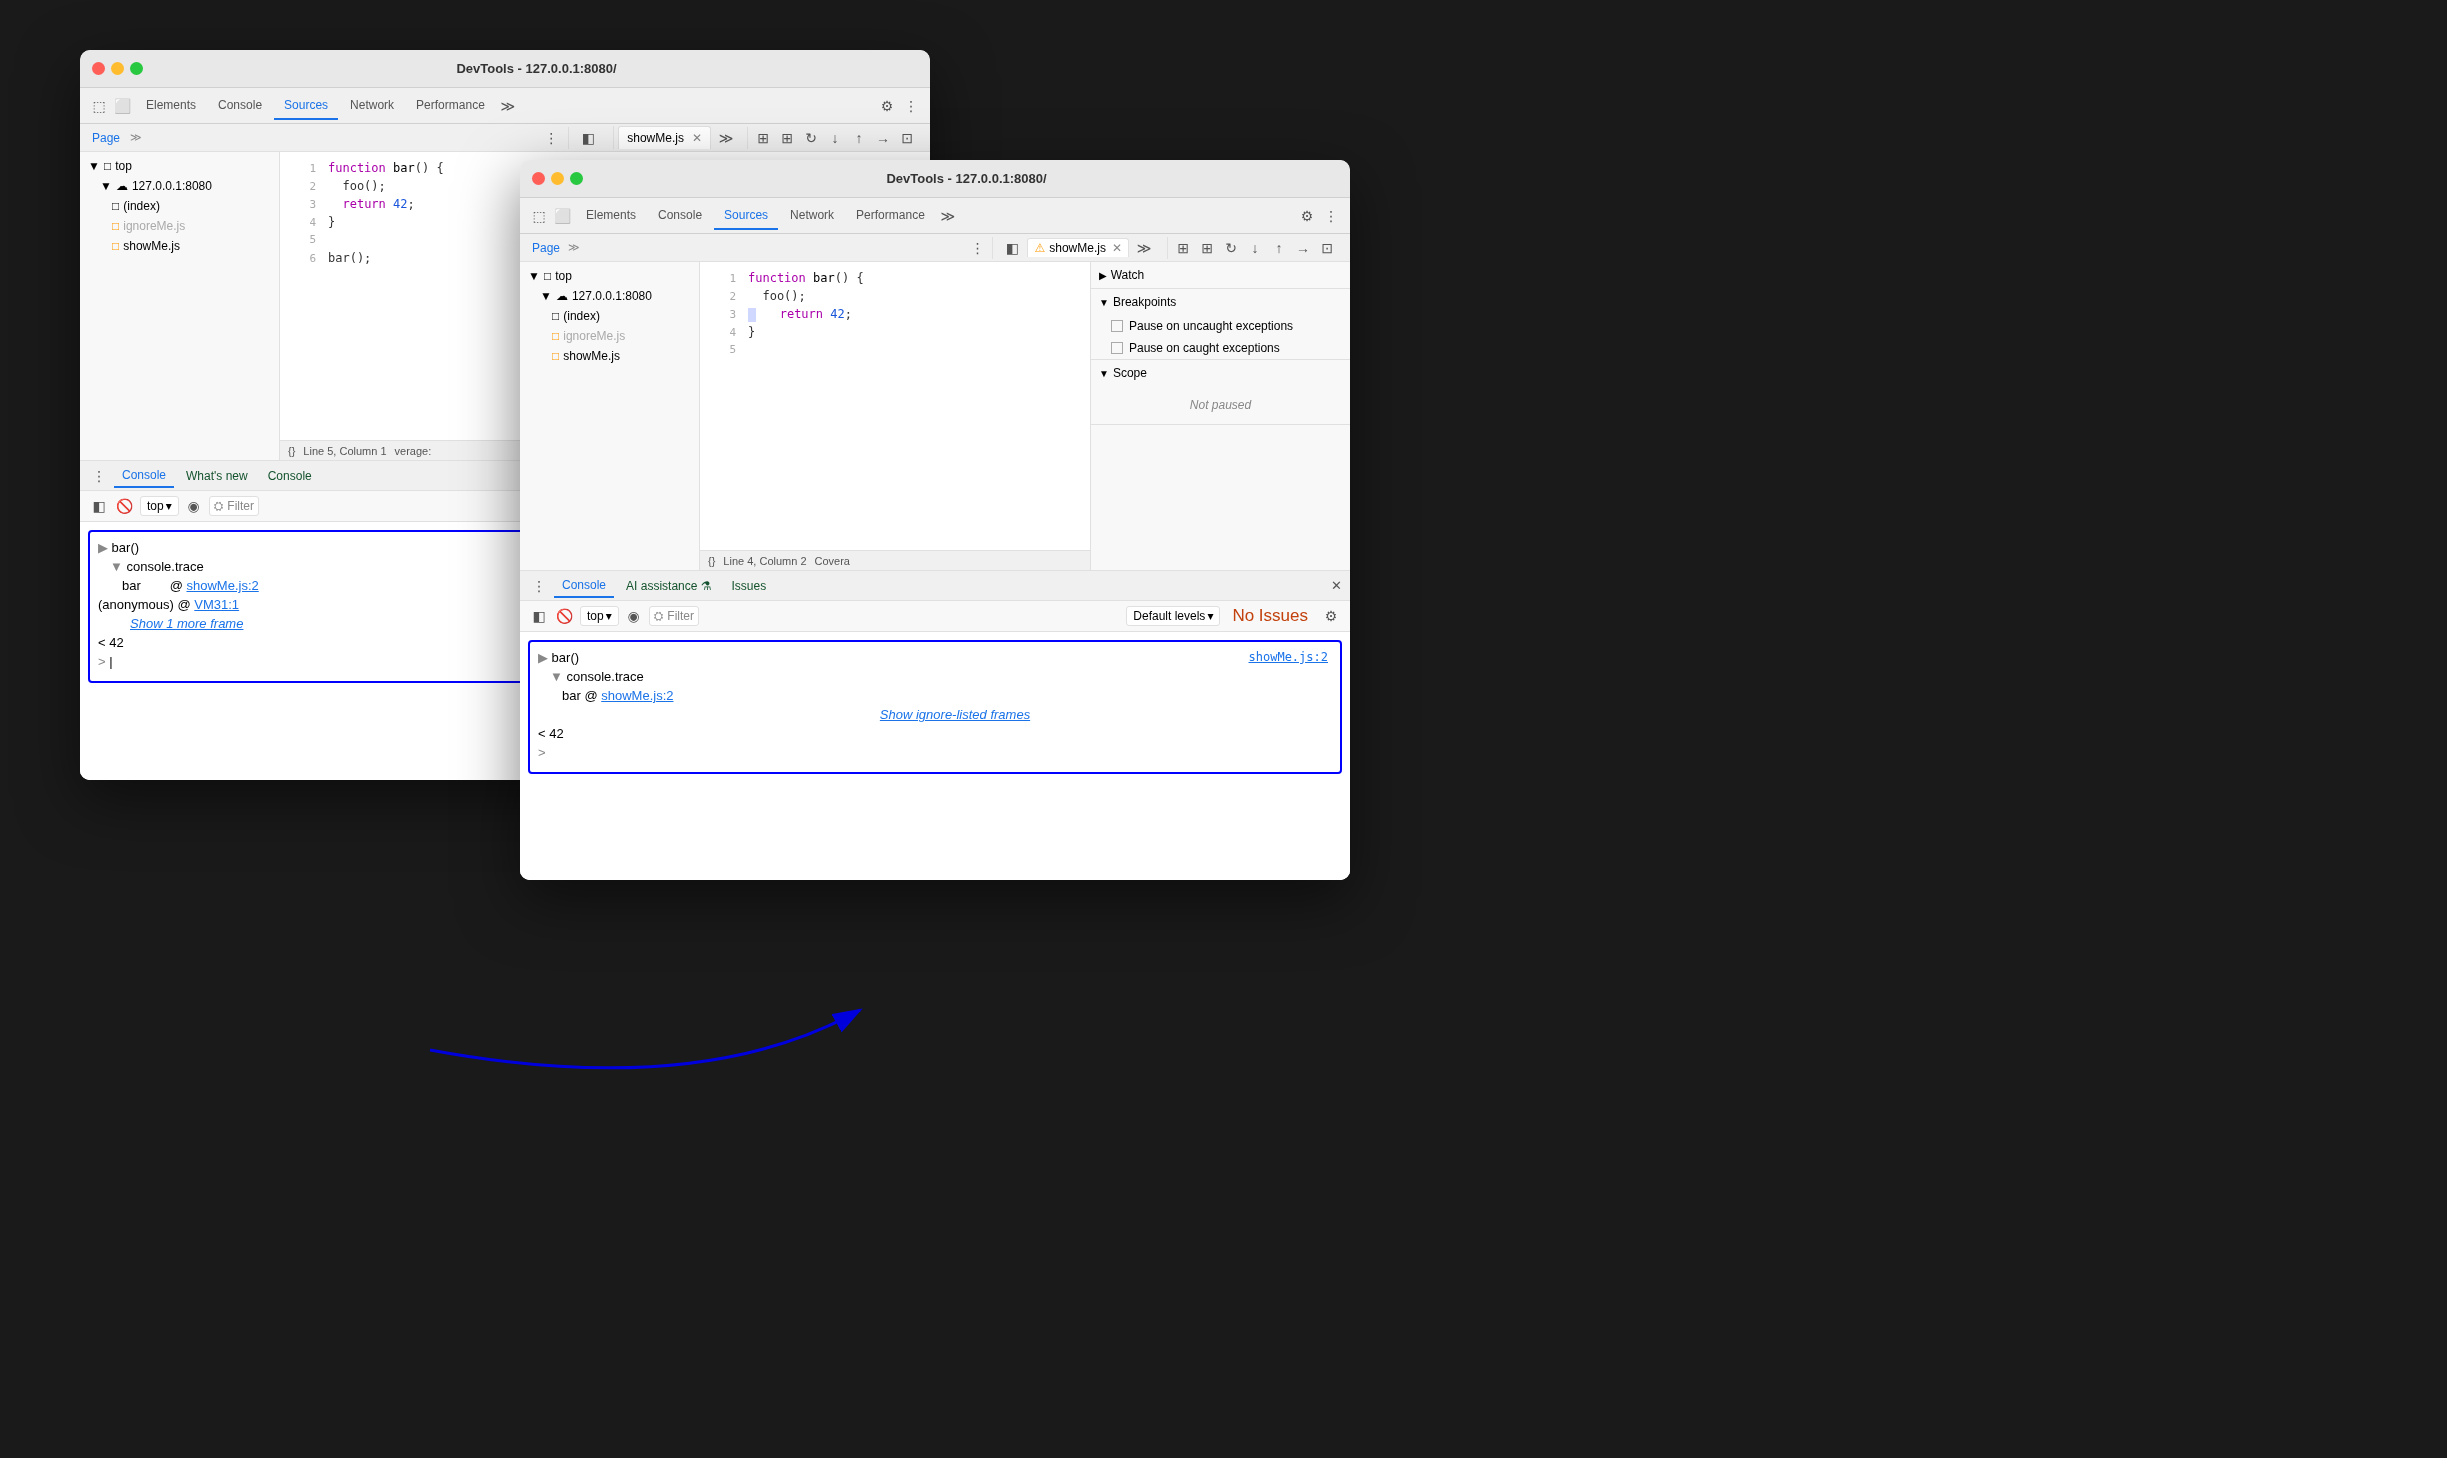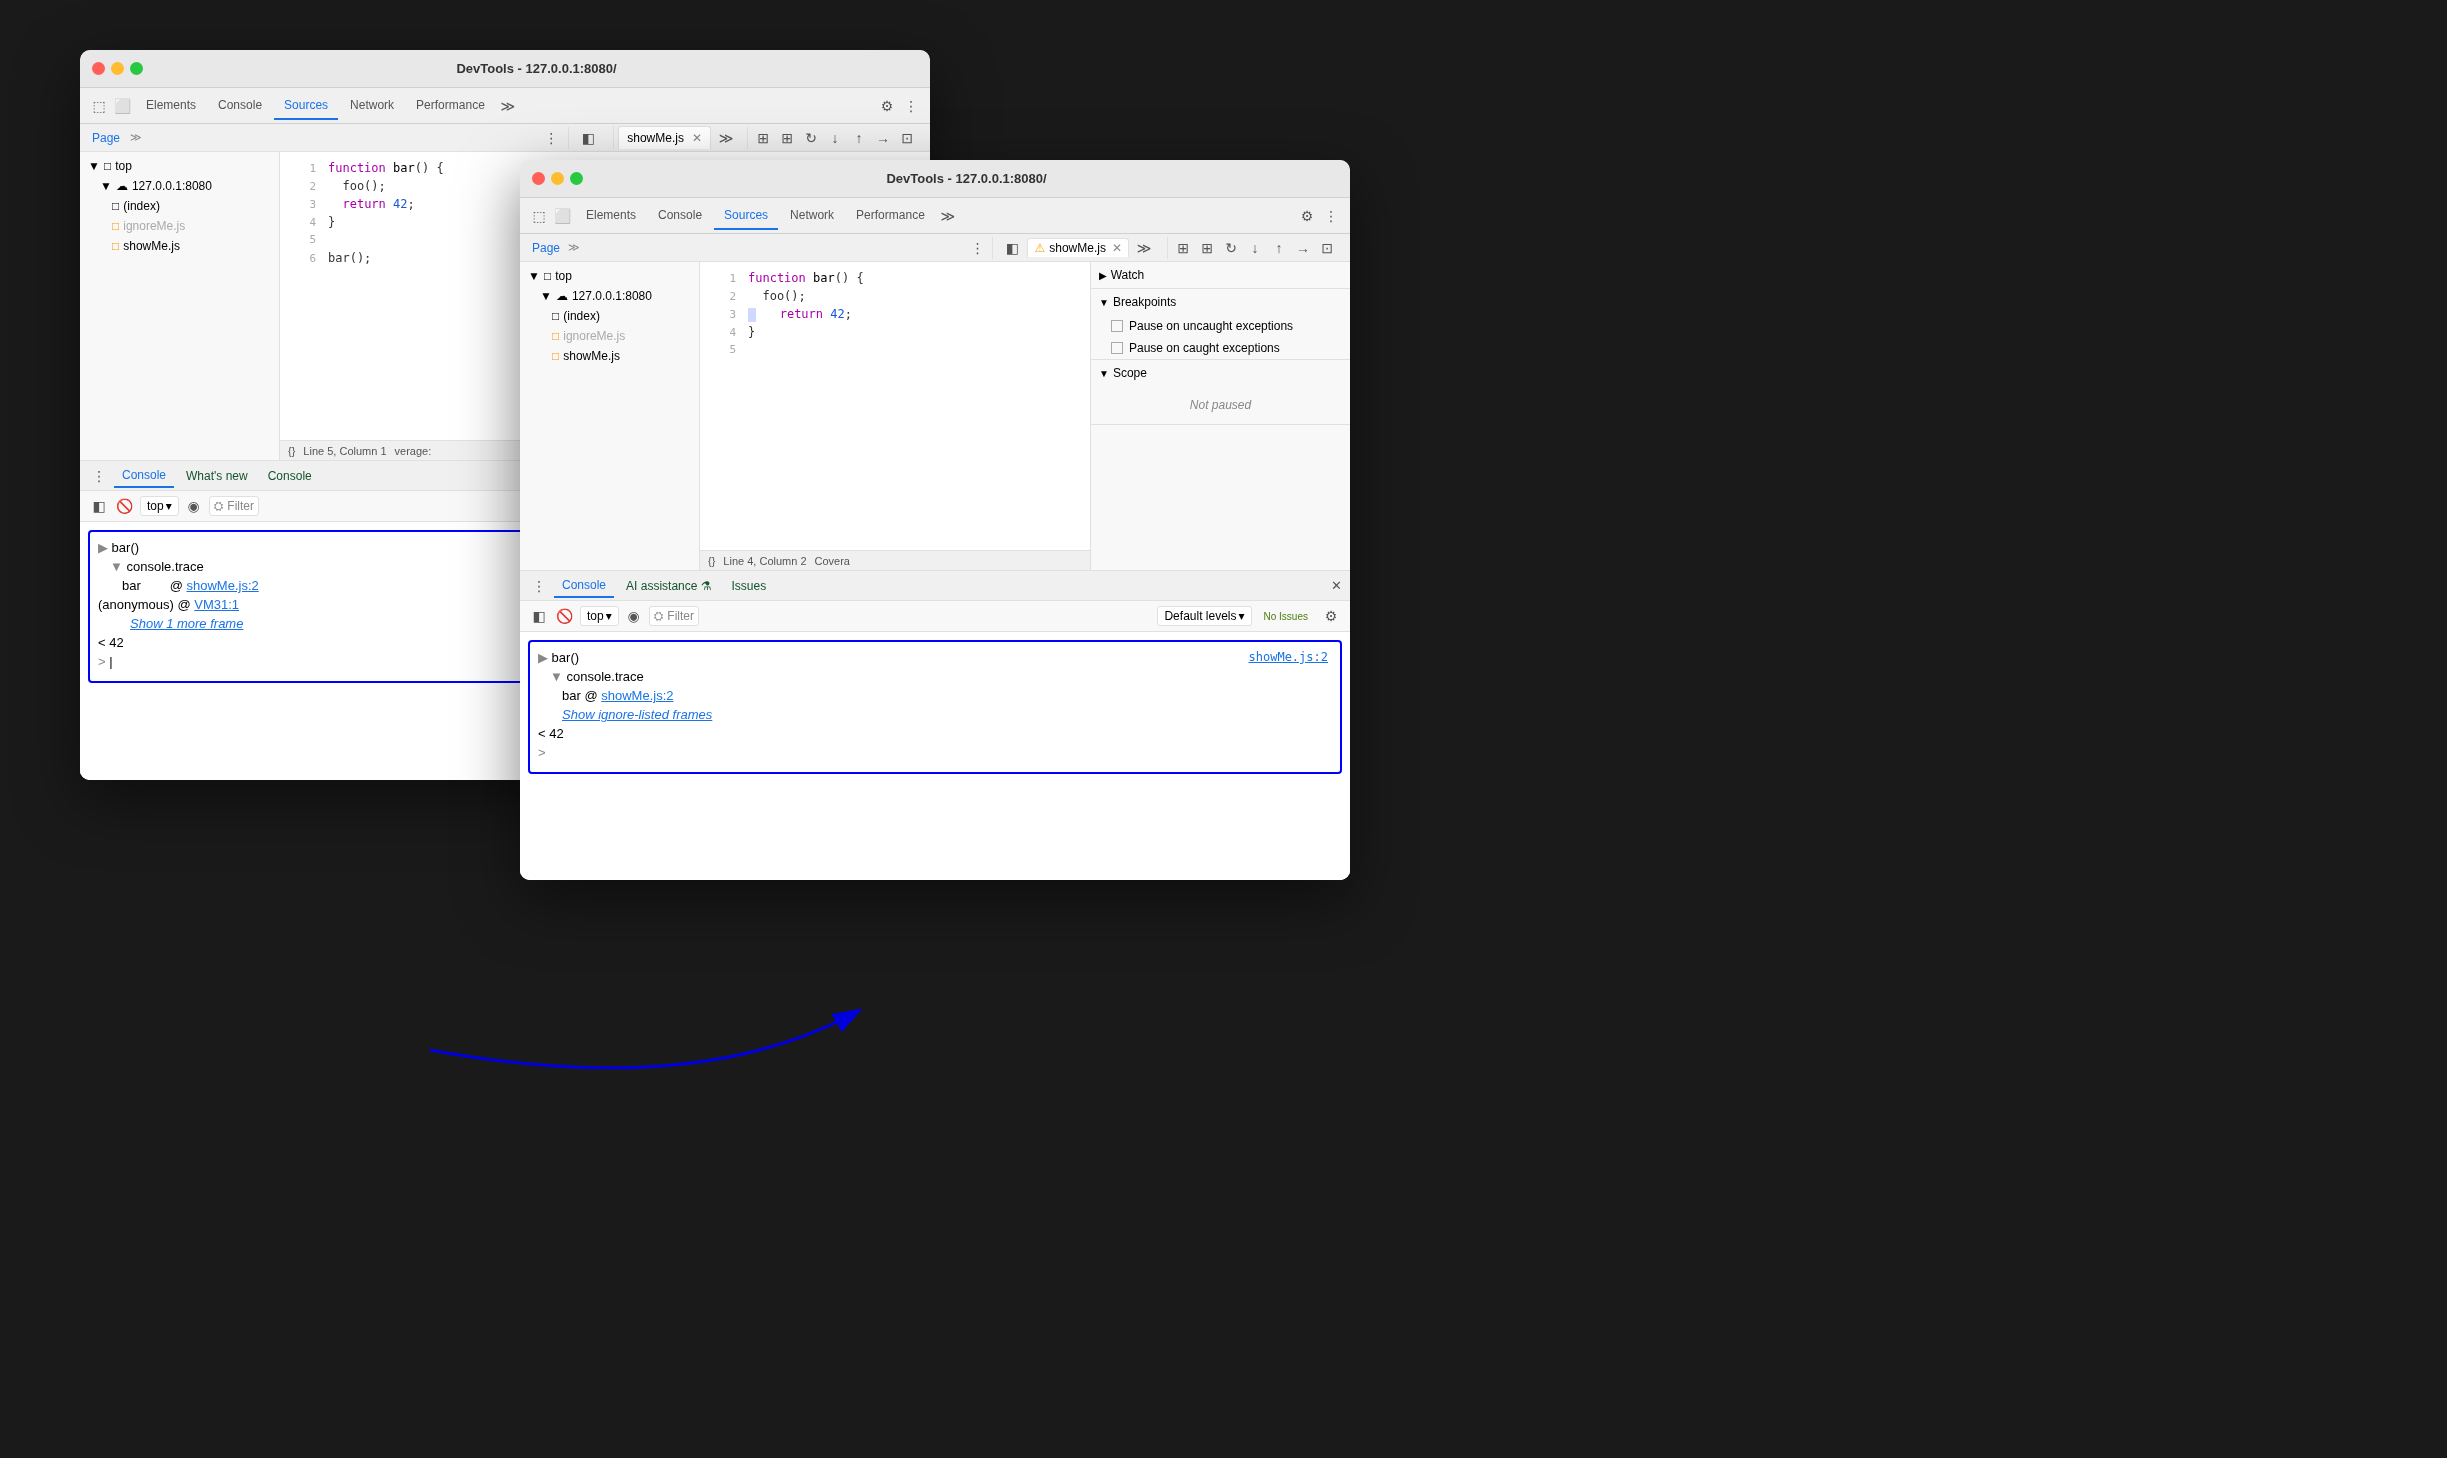--- a/index.html
+++ b/index.html
@@ -328,22 +328,22 @@
       padding: 2px 6px;
       background: #fff;
       border: 1px solid #e0e0e0;
       border-radius: 3px;
       font-size: 12px;
       cursor: pointer;
       margin-left: auto;
     }
 
     .no-issues {
-      font-size: 10px;
-      color: #4d7c0f;
+      font-size: 17px;
+      color: #c2410c;
       padding: 0 8px;
       text-align: center;
     }
 
     .close-btn {
       margin-left: 4px;
       cursor: pointer;
       color: #555;
     }
   </style>
@@ -715,21 +715,21 @@
           <span>bar()</span>
         </div>
         <div class="console-entry">
           <span style="color:#888; margin-left:12px;">▼ </span>
           <span>console.trace</span>
         </div>
         <div class="console-entry" style="margin-left:24px;">
           <span>bar @ </span>
           <a class="console-link">showMe.js:2</a>
         </div>
-        <div class="console-entry" style="margin-left:24px;">
+        <div class="console-entry" style="margin-left:40px;text-align:center;">
           <a class="console-link" style="font-style:italic; text-decoration:underline;">Show ignore-listed frames</a>
         </div>
         <div class="console-entry" style="margin-top:4px;">
           <span>&lt; 42</span>
         </div>
         <div class="console-entry">
           <span style="color:#888;">&gt; </span>
         </div>
       </div>
     </div>

